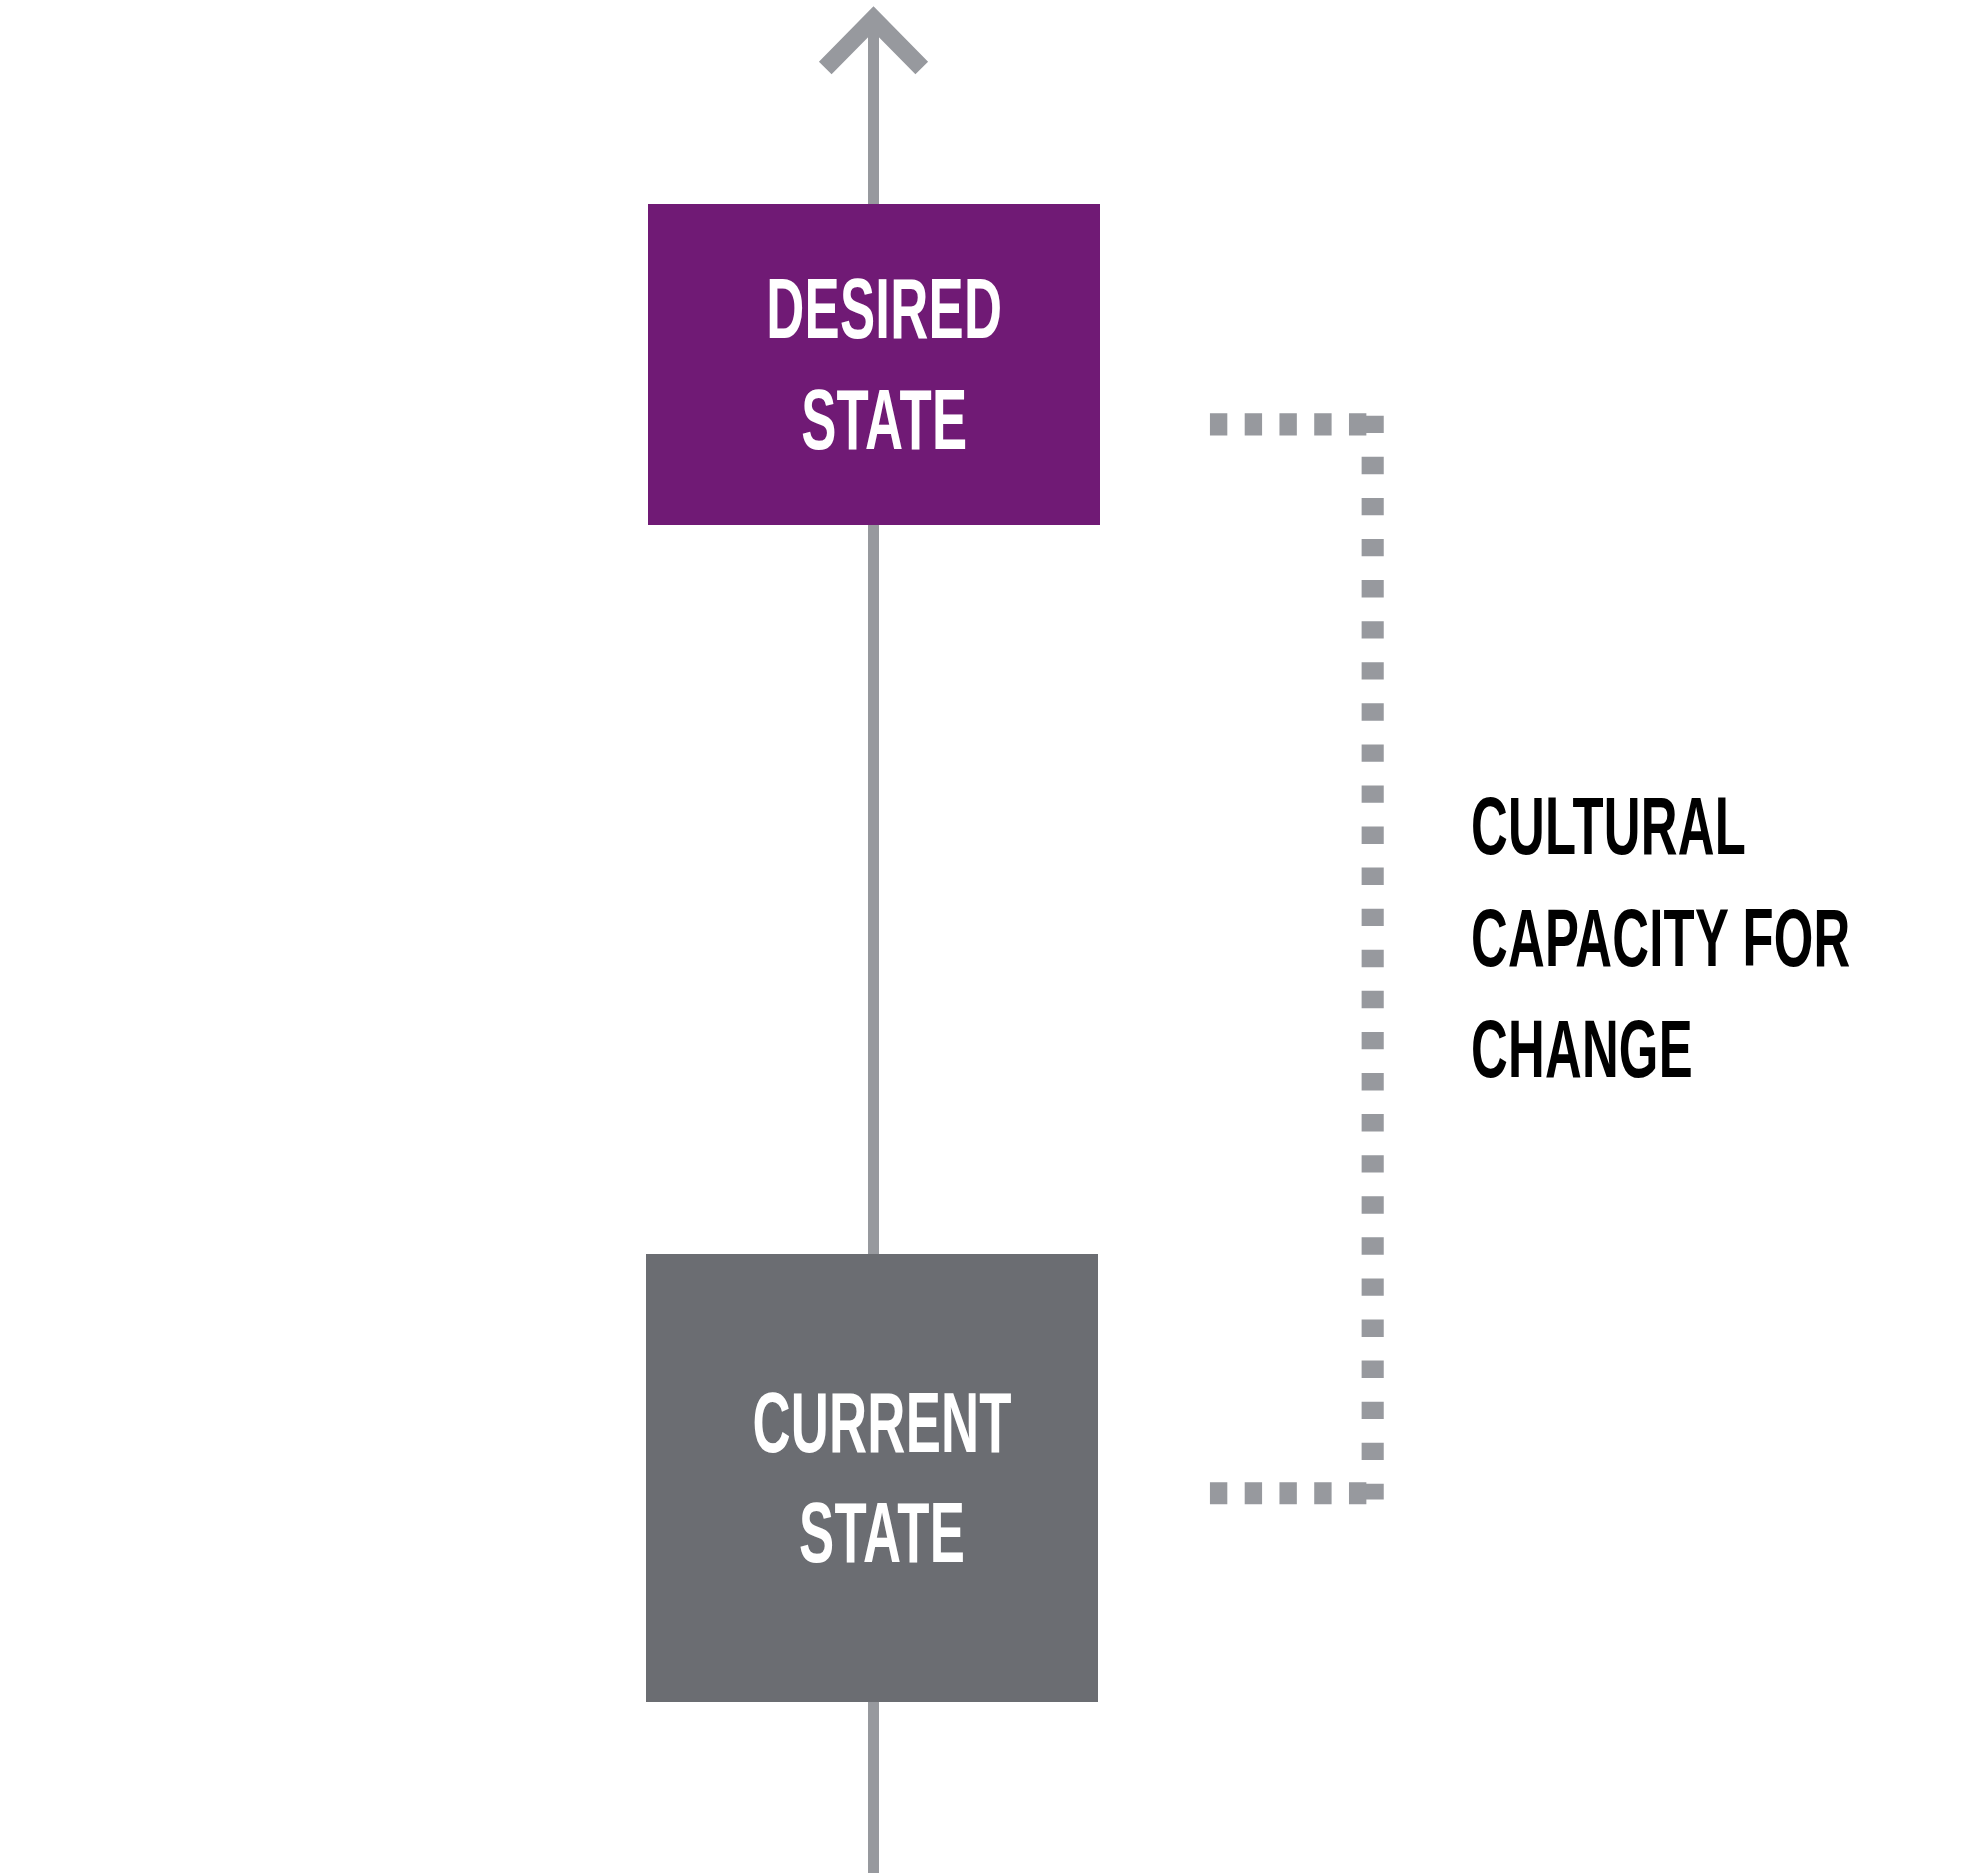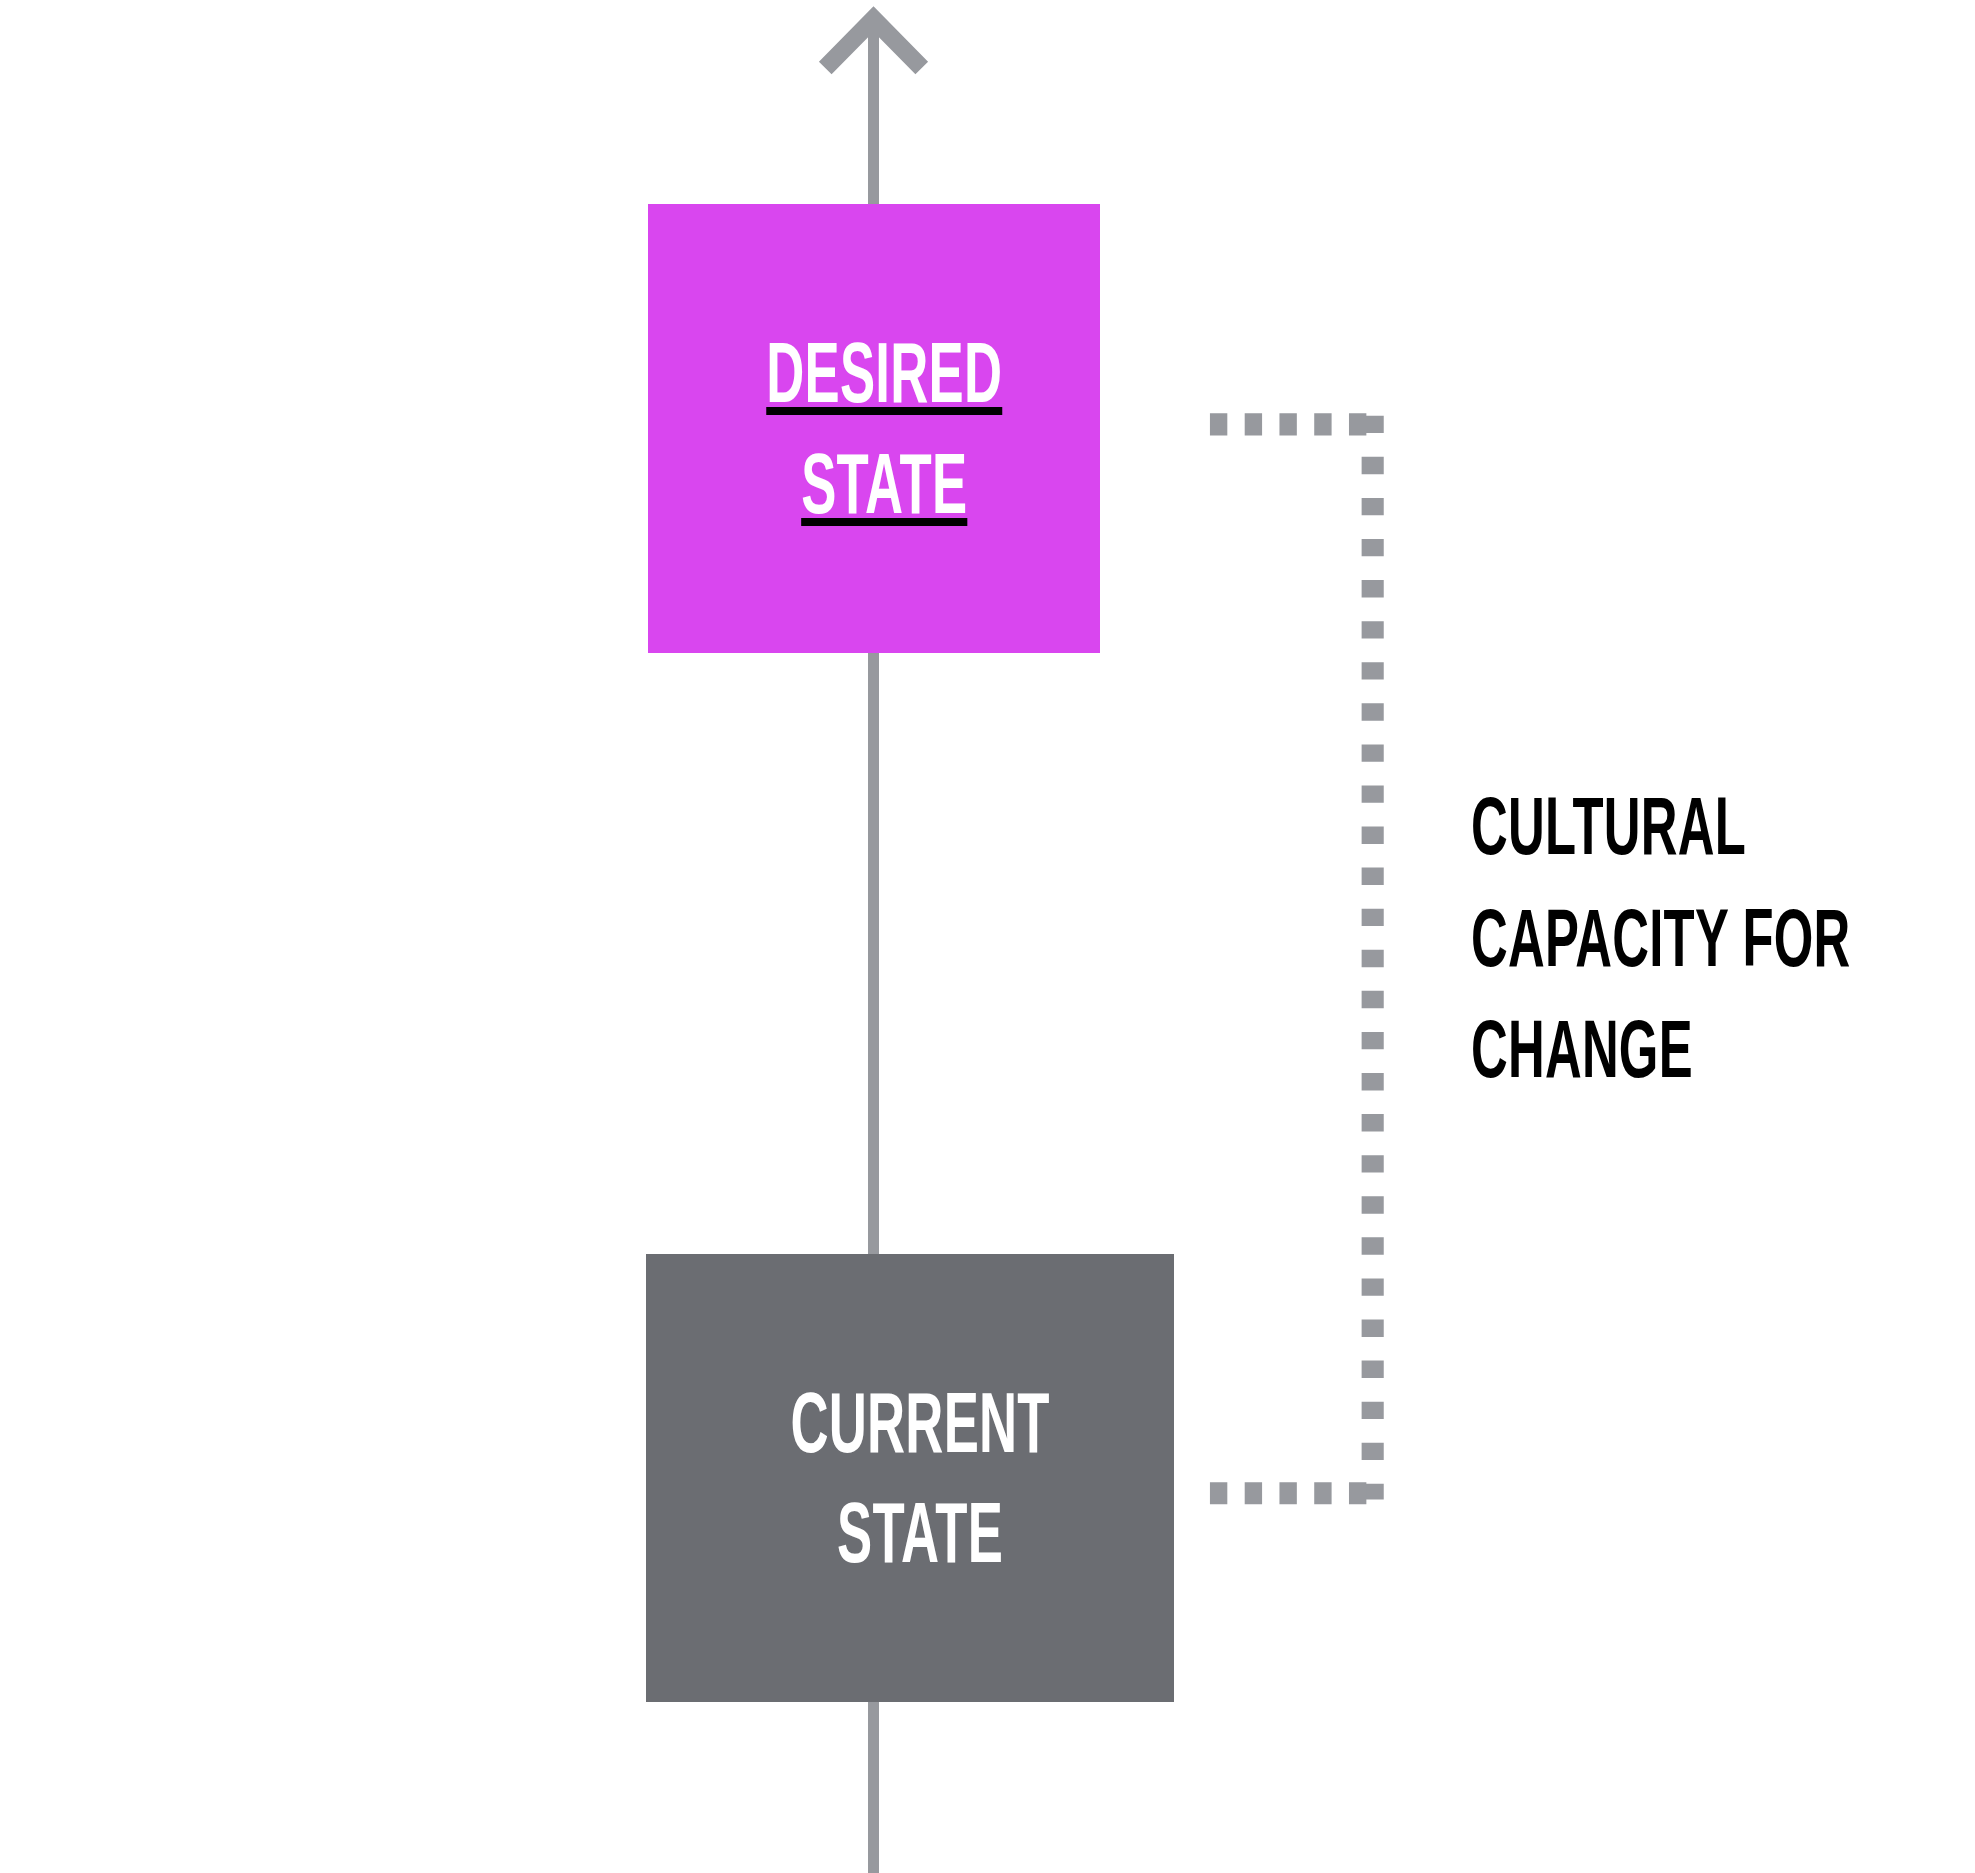--- a/index.html
+++ b/index.html
@@ -53,23 +53,22 @@
     transform-origin: center center;
     white-space: pre-line;
     margin: 0;
   }
 
   
   #box-desired {
     left: 648px;
     top: 204px;
     width: 452px;
-    height: 449px;
-    background: #d946ef;
-    text-decoration: underline;
+    height: 321px;
+    background: #701a75;
   }
   #box-desired .stage-label {
     color: #ffffff;
     font-size: 85px;
     padding-left: 32px;
   }
 
   
   #box-activation {
     left: 201px;
@@ -81,21 +80,21 @@
   #box-activation .stage-label {
     color: #000000;
     font-size: 85px;
     padding-left: 9.5px;
   }
 
   
   #box-current {
     left: 646px;
     top: 1254px;
-    width: 528px;
+    width: 452px;
     height: 448px;
     background: #6b6d72;
   }
   #box-current .stage-label {
     color: #ffffff;
     font-size: 85px;
     padding-left: 32px;
   }
 
   

